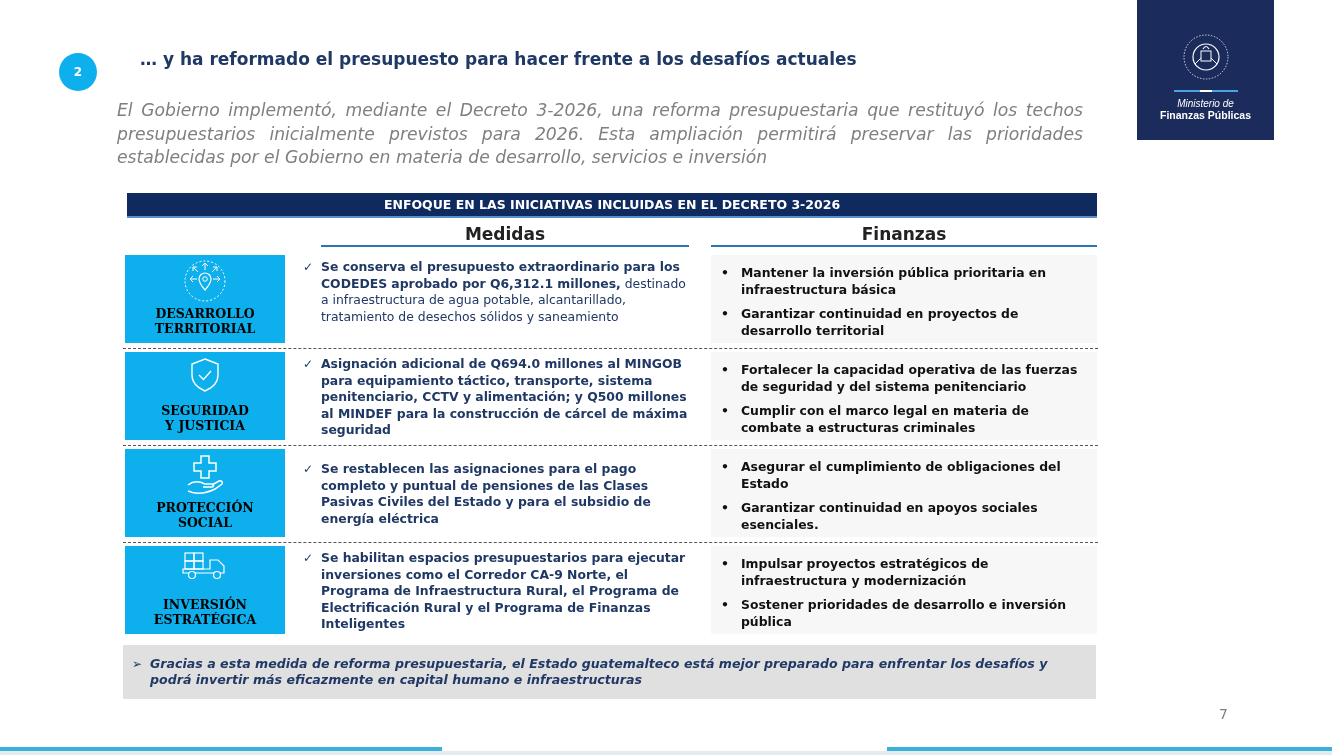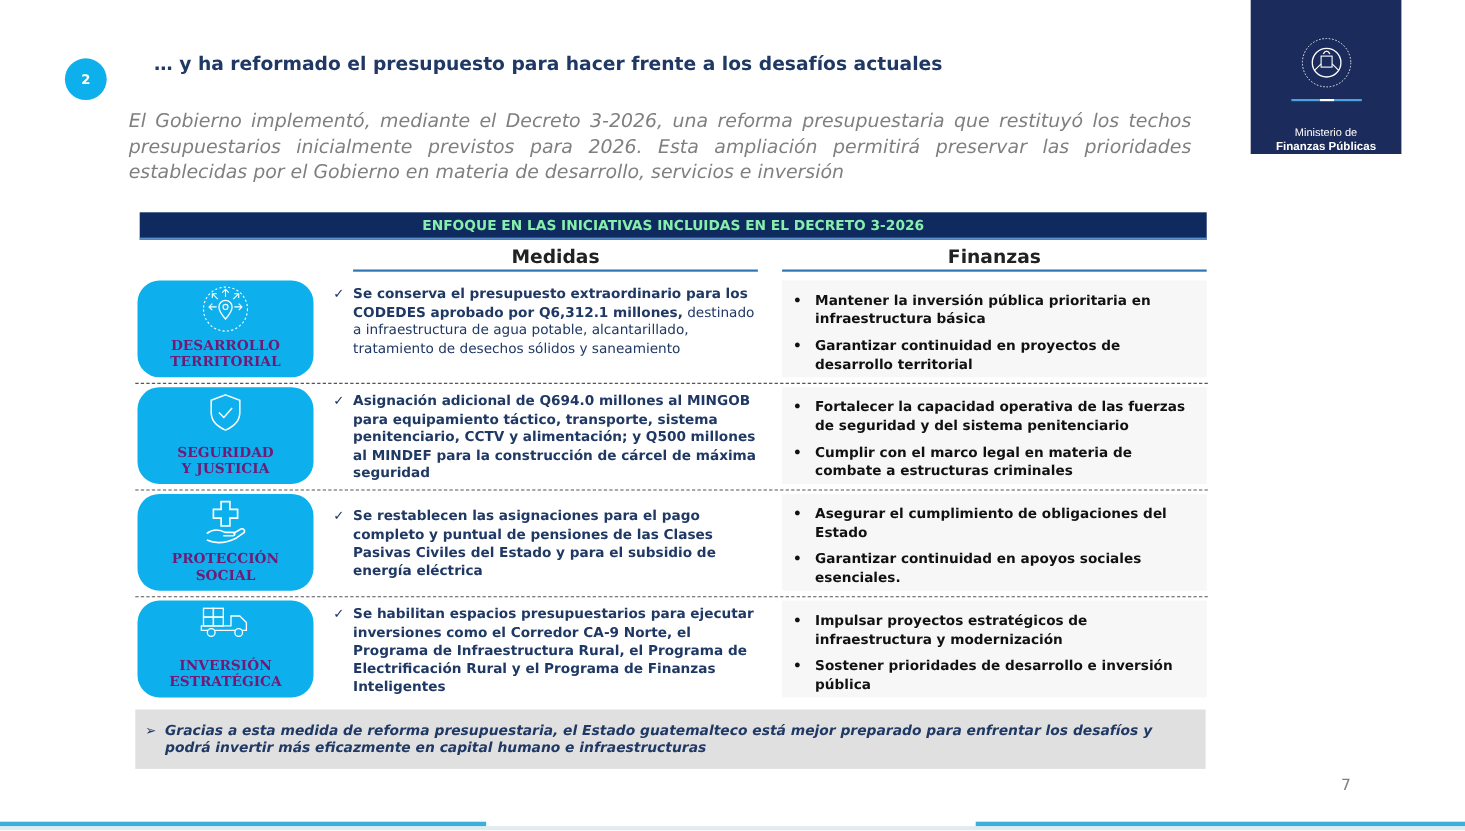--- a/index.html
+++ b/index.html
@@ -22,45 +22,45 @@
     text-align: justify; text-align-last: left;
   }
 
   .logo {
     position: absolute; left: 1137px; top: 0; width: 137px; height: 140px;
     background: #1B2B5B; display: flex; flex-direction: column; align-items: center;
   }
   .logo svg { margin-top: 32px; }
   .logo .bar { margin-top: 8px; width: 64px; height: 2px;
     background: linear-gradient(90deg, #4AA3DF 0 40%, #ffffff 40% 60%, #4AA3DF 60% 100%); }
-  .logo .l1 { color: #fff; font-size: 10px; margin-top: 24px; font-family: "Liberation Sans", sans-serif; }
+  .logo .l1 { color: #fff; font-size: 10px; margin-top: 6px; font-family: "Liberation Sans", sans-serif; font-style: italic; }
   .logo .l2 { color: #fff; font-size: 10.5px; font-weight: bold; font-family: "Liberation Sans", sans-serif; }
 
   .table-header {
     position: absolute; left: 127px; top: 193px; width: 970px; height: 25px;
-    background: #0F2A5F; color: #86efac; font-weight: bold; font-size: 12.5px;
+    background: #0F2A5F; color: #ffffff; font-weight: bold; font-size: 12.5px;
     display: flex; align-items: center; justify-content: center;
     border-bottom: 2px solid #5B8FC9;
   }
   .col-head {
     position: absolute; top: 224px; height: 23px; font-size: 17px; font-weight: bold; color: #222;
     text-align: center; border-bottom: 2px solid #2E75B6;
   }
   .col-head.medidas { left: 321px; width: 368px; }
   .col-head.racional { left: 711px; width: 386px; }
 
   .row { position: absolute; left: 123px; width: 975px; }
   .row .sep {
     position: absolute; left: 0; right: 0; bottom: -4px; border-bottom: 1px dashed #555;
   }
   .cat {
     position: absolute; left: 2px; width: 160px; background: #0DB0EC;
     display: flex; flex-direction: column; align-items: center; justify-content: flex-end;
-    color: #701a75; font-family: "DejaVu Serif", serif; font-weight: bold; font-size: 12.5px;
-    text-align: center; line-height: 15px; padding-bottom: 7px; border-radius: 20px;
+    color: #000000; font-family: "DejaVu Serif", serif; font-weight: bold; font-size: 12.5px;
+    text-align: center; line-height: 15px; padding-bottom: 7px;
   }
   .cat svg { position: absolute; top: 4px; left: 50%; transform: translateX(-50%); }
   .medida {
     position: absolute; left: 198px; width: 372px; font-size: 12.4px; color: #1F3864;
     line-height: 16.5px;
   }
   .medida .check { position: absolute; left: -18px; top: 0; font-size: 12px; color: #1F3864; font-weight: normal; }
   .medida b { font-weight: bold; }
   .medida .normal { font-weight: normal; color: #1F3864; }
   .racional-box {

